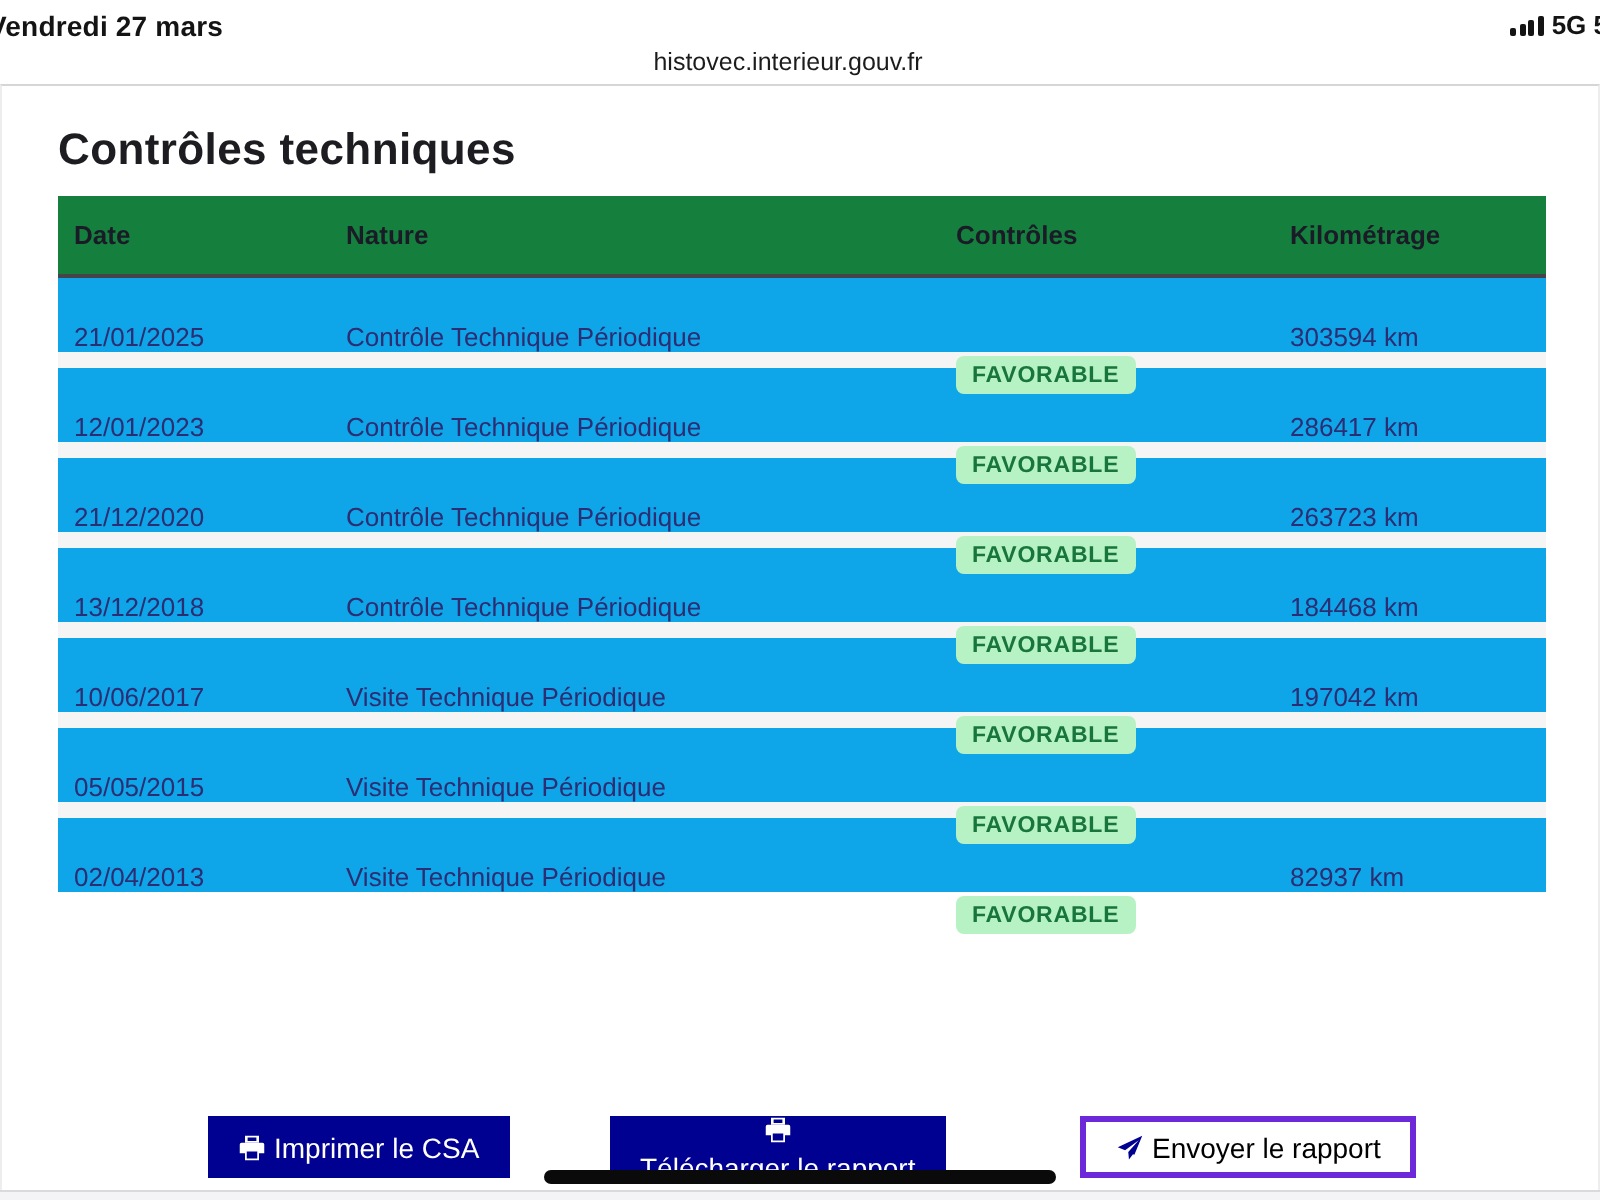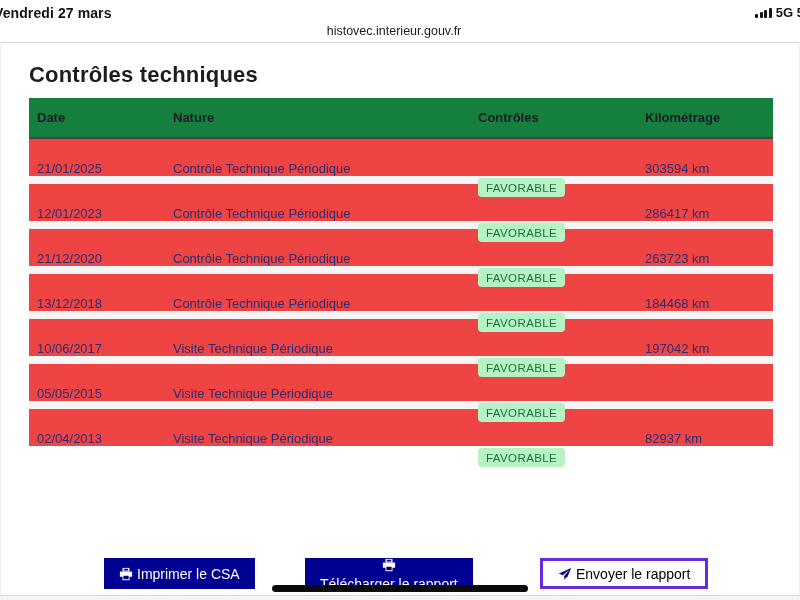--- a/index.html
+++ b/index.html
@@ -51,28 +51,28 @@
   .thead {
     display: grid; grid-template-columns: 136px 305px 167px 1fr;
     align-items: center; height: 41px;
     background: #15803d;
     border-bottom: 2px solid #454549;
     font-weight: 700; color: #1b1b28;
   }
   .thead .cell, .trow .cell { padding-left: 8px; }
   .trow {
     display: grid; grid-template-columns: 136px 305px 167px 1fr;
-    align-items: center; height: 37px; background: #ef4444;
+    align-items: center; height: 37px; background: #0ea5e9;
     color: #2d2d73;
   }
   .row-gap { height: 8px; background: #f5f5f5; }
   .badge {
     display: inline-block;
     background: #b7f2c4; color: #18753c;
-    font-size: 11.5px; font-weight: 400; letter-spacing: 0.4px;
+    font-size: 11.5px; font-weight: 700; letter-spacing: 0.4px;
     padding: 4px 8px 3px 8px; border-radius: 4px; margin-top: 39px;
   }
 
   
   .btn {
     position: absolute; top: 558px; height: 31px;
     display: inline-flex; align-items: center; gap: 4px;
     padding: 0 15px; font-family: "Liberation Sans", sans-serif;
     font-size: 14px; font-weight: 500; cursor: pointer;
     border: none; border-radius: 0;

